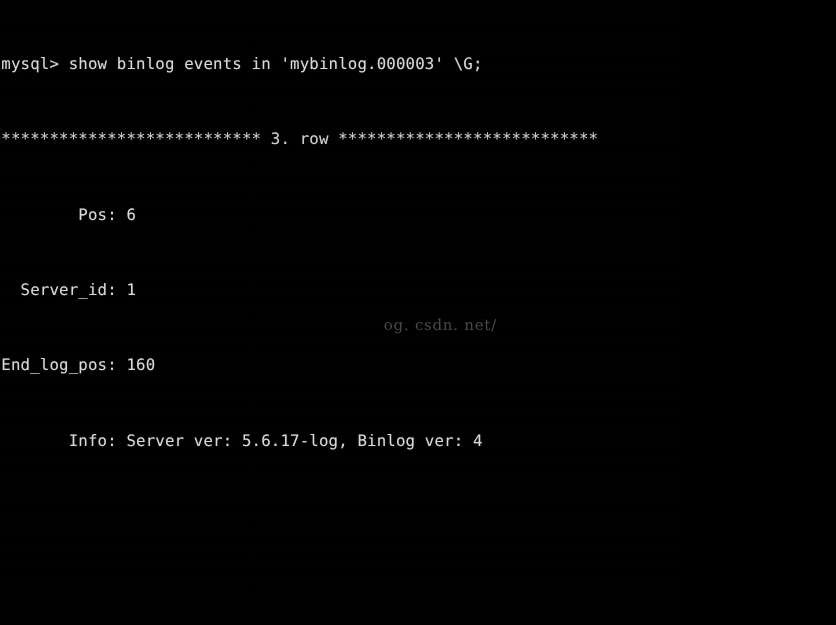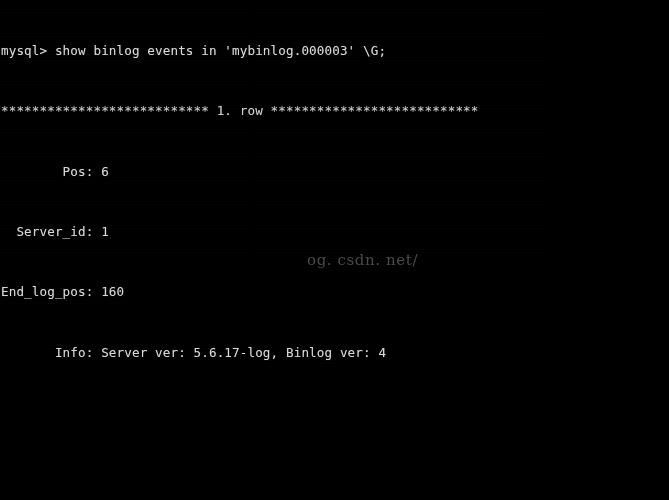--- a/index.html
+++ b/index.html
@@ -60,36 +60,36 @@
         rgba(0,0,0,0.0) 3px
       );
   }
   
   #watermark {
     position: absolute;
     z-index: 4;
     left: 307px;
     top: 252px;
     font-family: "DejaVu Serif", "Liberation Serif", serif;
-    font-size: 15px;
+    font-size: 12px;
     line-height: 16px;
     color: #4a4a4a;
     letter-spacing: 0.6px;
     white-space: pre;
     pointer-events: none;
   }
 </style>
 </head>
 <body>
 
 <div id="terminal">
 
   <div id="screen">
     <span class="line">mysql&gt; show binlog events in 'mybinlog.000003' \G;</span>
-    <span class="line sep">*************************** 1. row ***************************</span>
+    <span class="line sep">*************************** 3. row ***************************</span>
     <span class="line">        Pos: 6</span>
     <span class="line">  Server_id: 1</span>
     <span class="line">End_log_pos: 160</span>
     <span class="line">       Info: Server ver: 5.6.17-log, Binlog ver: 4</span>
     
     
     
     
     
     

